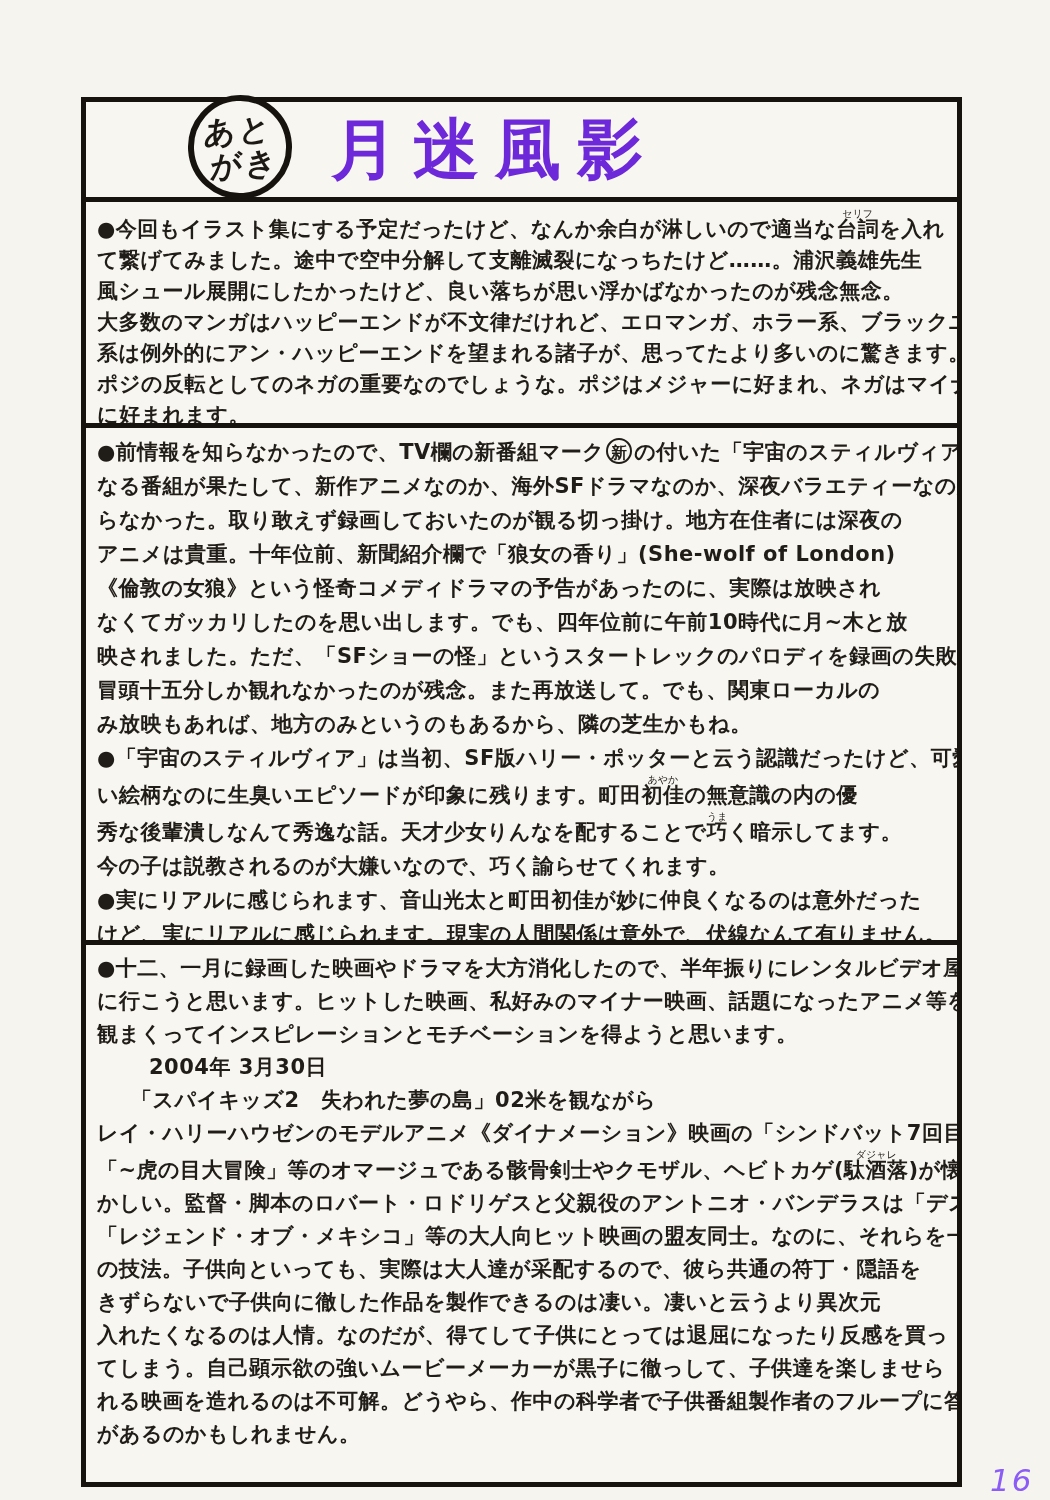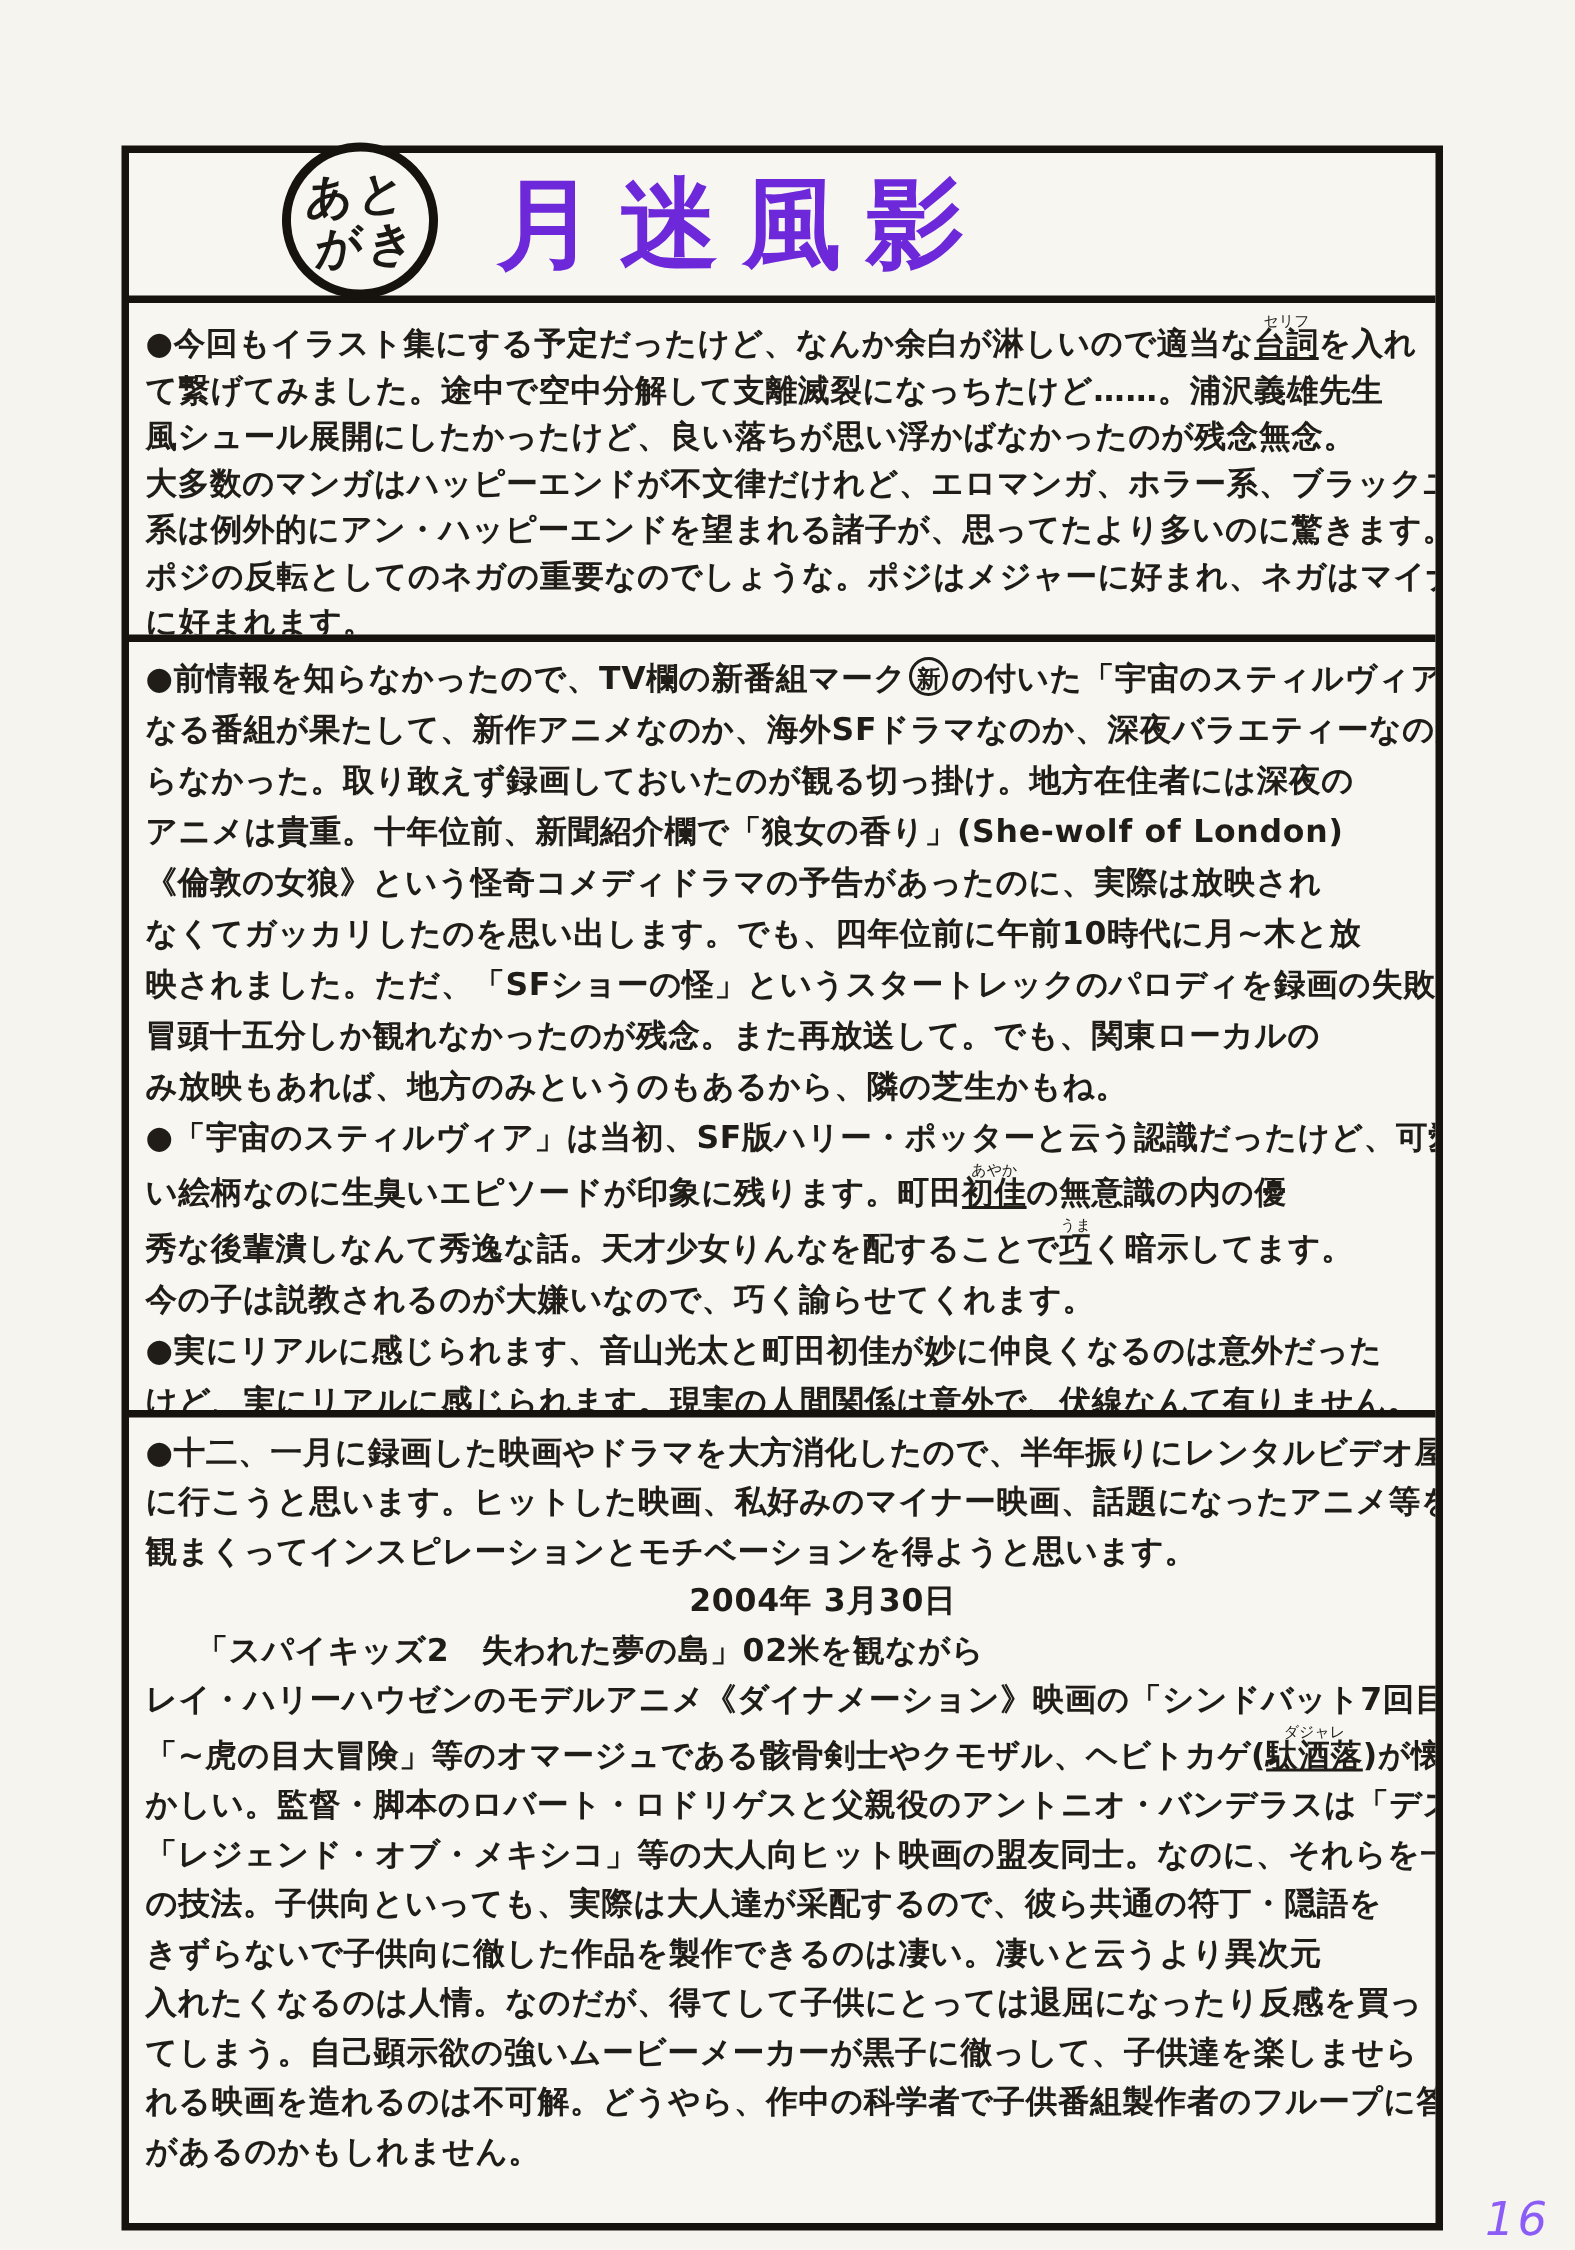--- a/index.html
+++ b/index.html
@@ -71,23 +71,23 @@
   .s2{flex:0 0 517px;border-bottom:5px solid #16130f;}
   .s3{flex:1 1 auto;}
   .line{
     font-size:21px;
     letter-spacing:0.5px;
     color:#201c17;
   }
   .s1 .line{line-height:31px;}
   .s2 .line{line-height:34px;}
   .s3 .line{line-height:33px;}
-  .line.indent1{padding-left:52px;text-align:center;}
+  .line.indent1{padding-left:52px;}
   .line.indent2{padding-left:34px;}
-  ruby{ruby-align:center;text-decoration:underline;}
+  ruby{ruby-align:center;}
   rt{font-size:10px;font-weight:normal;letter-spacing:0;}
   .circled{
     display:inline-block;
     width:26px;height:26px;
     line-height:25px;
     border:2px solid #201c17;
     border-radius:50%;
     text-align:center;
     font-size:16px;
     vertical-align:1px;

